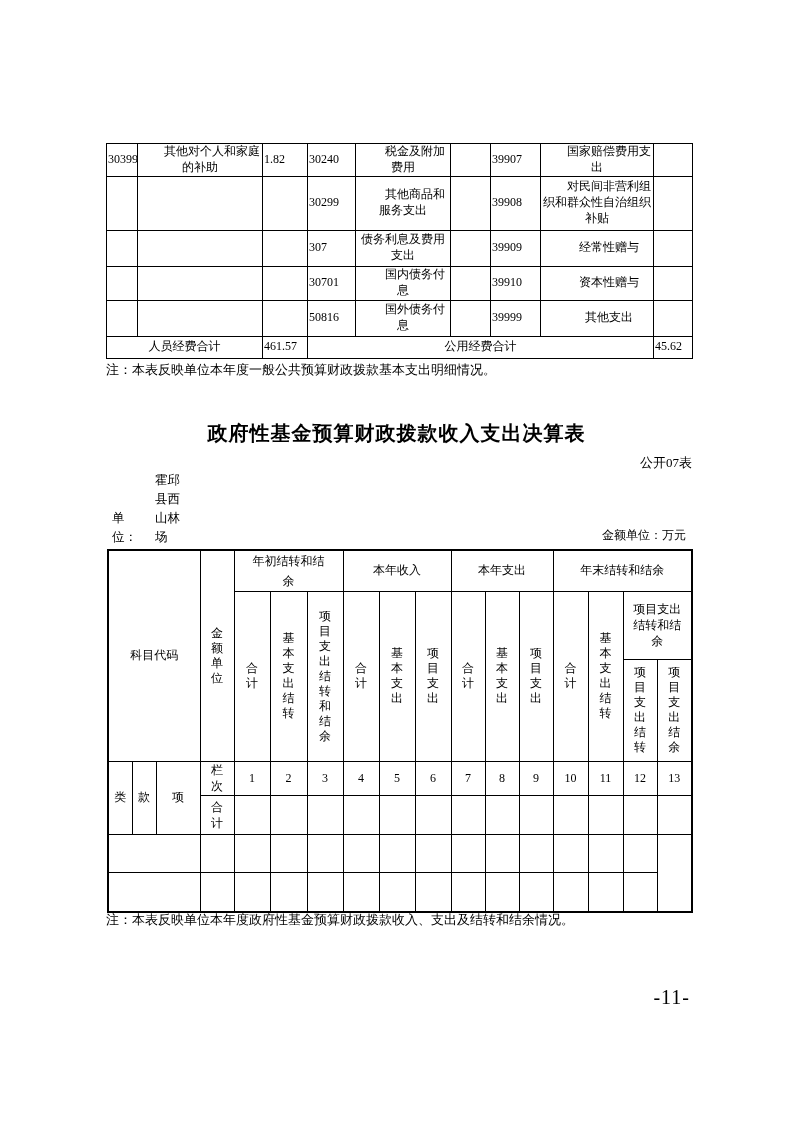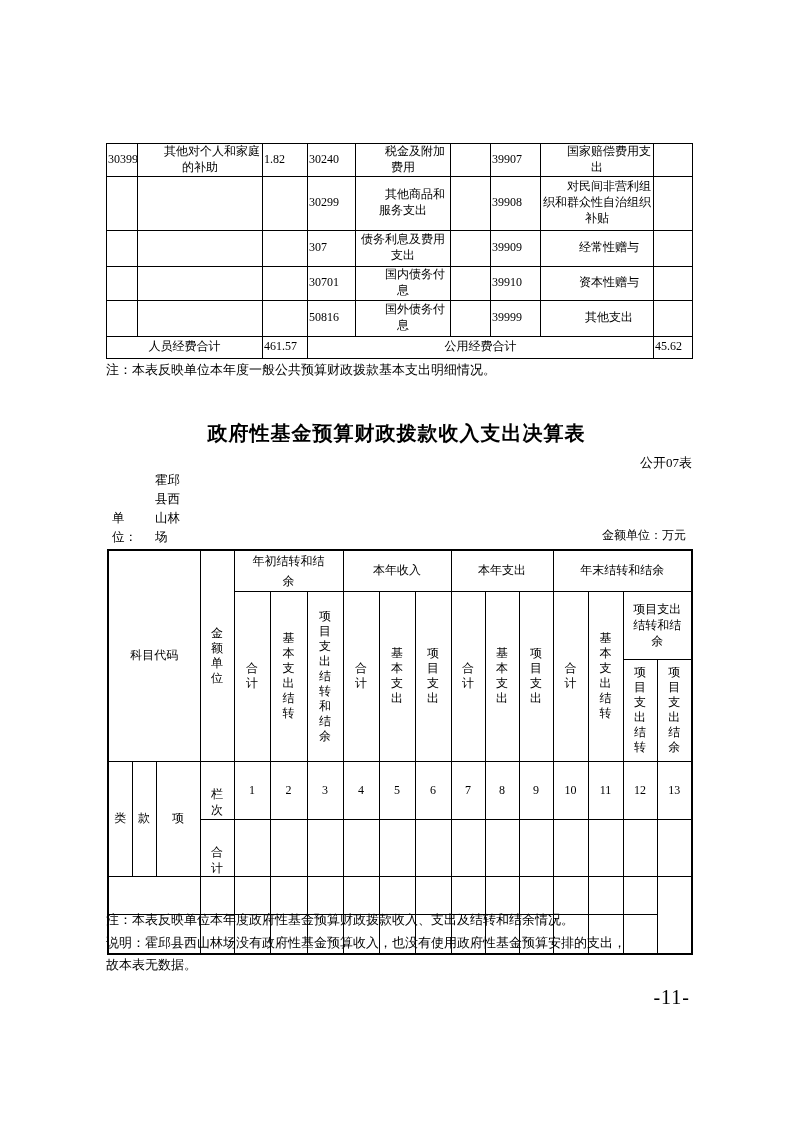--- a/index.html
+++ b/index.html
@@ -27,21 +27,21 @@
   .pub { position:absolute; right:101px; top:454px; font-size:13px; }
   .unit-label { position:absolute; left:112px; top:509px; width:15px; font-size:12.5px; line-height:19px; }
   .unit-name  { position:absolute; left:155px; top:471px; width:27px; font-size:12.5px; line-height:19px; }
   .amount-unit { position:absolute; right:107px; top:527px; font-size:12px; }
 
   
   .t2 { position:absolute; left:107px; top:549px; width:584px; font-size:12px; border:2px solid #000; }
   .t2 th, .t2 td { border:1px solid #000; padding:0 1px; font-weight:normal;
                    text-align:center; vertical-align:middle; line-height:1.3; overflow:hidden; }
   .vspan { display:inline-block; width:14px; line-height:15px; text-align:center; }
-  .vspan2 { display:inline-block; width:14px; line-height:16px; text-align:center;margin-top:24px; }
+  .vspan2 { display:inline-block; width:14px; line-height:16px; text-align:center; }
   .gwrap { display:inline-block; max-width:74px; line-height:20px; }
   .sgwrap { display:inline-block; max-width:52px; line-height:16px; }
 
   .note2a { position:absolute; left:106px; top:911px; font-size:13px; }
   .note2b { position:absolute; left:106px; top:932px; width:530px; font-size:13px; line-height:22px; }
   .pageno { position:absolute; right:103px; top:986px; font-size:20px; letter-spacing:1px; }
 </style>
 </head>
 <body>
 
@@ -243,16 +243,15 @@
           <td></td>
         <td></td>
           <td></td>
         <td></td>
           <td></td>
       </tr>
     </tbody>
   </table>
 
   <div class="note2a">注：本表反映单位本年度政府性基金预算财政拨款收入、支出及结转和结余情况。</div>
-  <div class="note2b">说明：霍邱县西山林场没有政府性基金预算收入，也没有使用政府性基金预算安排的支出，故本表无数据。</div>
 
   <div class="pageno">-11-</div>
 </div>
 
 </body></html>

